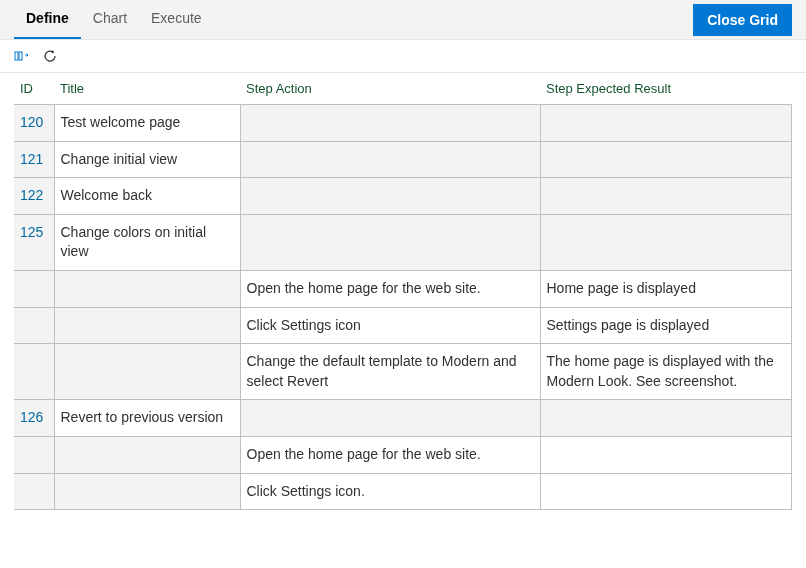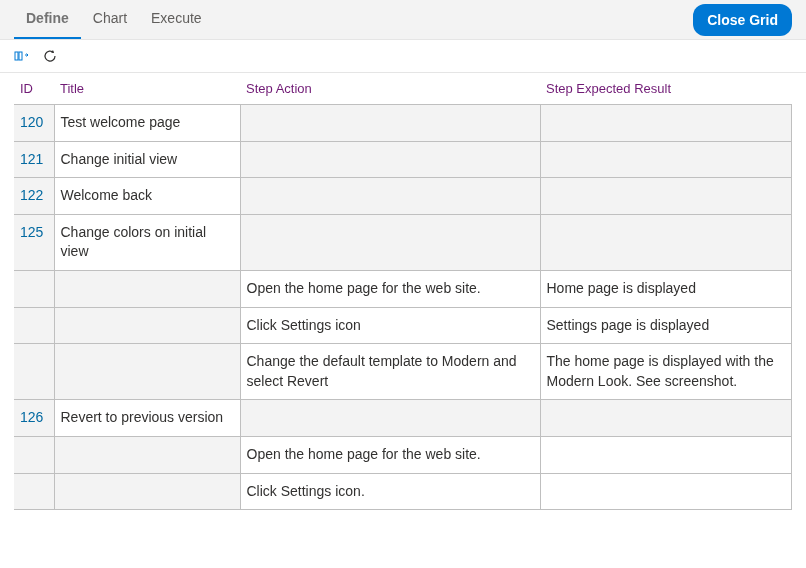--- a/index.html
+++ b/index.html
@@ -26,31 +26,31 @@
     }
     .tab {
       padding: 10px 12px 8px;
       font-size: 14px;
       color: #605e5c;
       cursor: pointer;
       border-bottom: 2px solid transparent;
     }
     .tab.active {
       font-weight: 600;
-      color: #737373;
+      color: #000000;
       border-bottom: 2px solid #0078d4;
     }
     .close-grid-btn {
       background: #0078d4;
       color: #fff;
       border: none;
       padding: 8px 14px;
       font-size: 14px;
       font-weight: 600;
-      border-radius: 12px;
+      border-radius: 0;
       cursor: pointer;
     }
     .toolbar {
       display: flex;
       align-items: center;
       gap: 12px;
       padding: 8px 14px;
       border-bottom: 1px solid #e5e5e5;
     }
     .toolbar-icon {
@@ -66,21 +66,21 @@
     }
     table.grid {
       width: 100%;
       border-collapse: collapse;
       table-layout: fixed;
     }
     table.grid thead th {
       text-align: left;
       font-weight: 400;
       font-size: 13px;
-      color: #701a75;
+      color: #14532d;
       padding: 8px 8px 8px 6px;
       border-bottom: 1px solid #bfbfbf;
       background: #fff;
     }
     table.grid tbody td {
       padding: 8px 6px;
       vertical-align: top;
       line-height: 1.4;
       border: 1px solid #bfbfbf;
       border-left: none;

